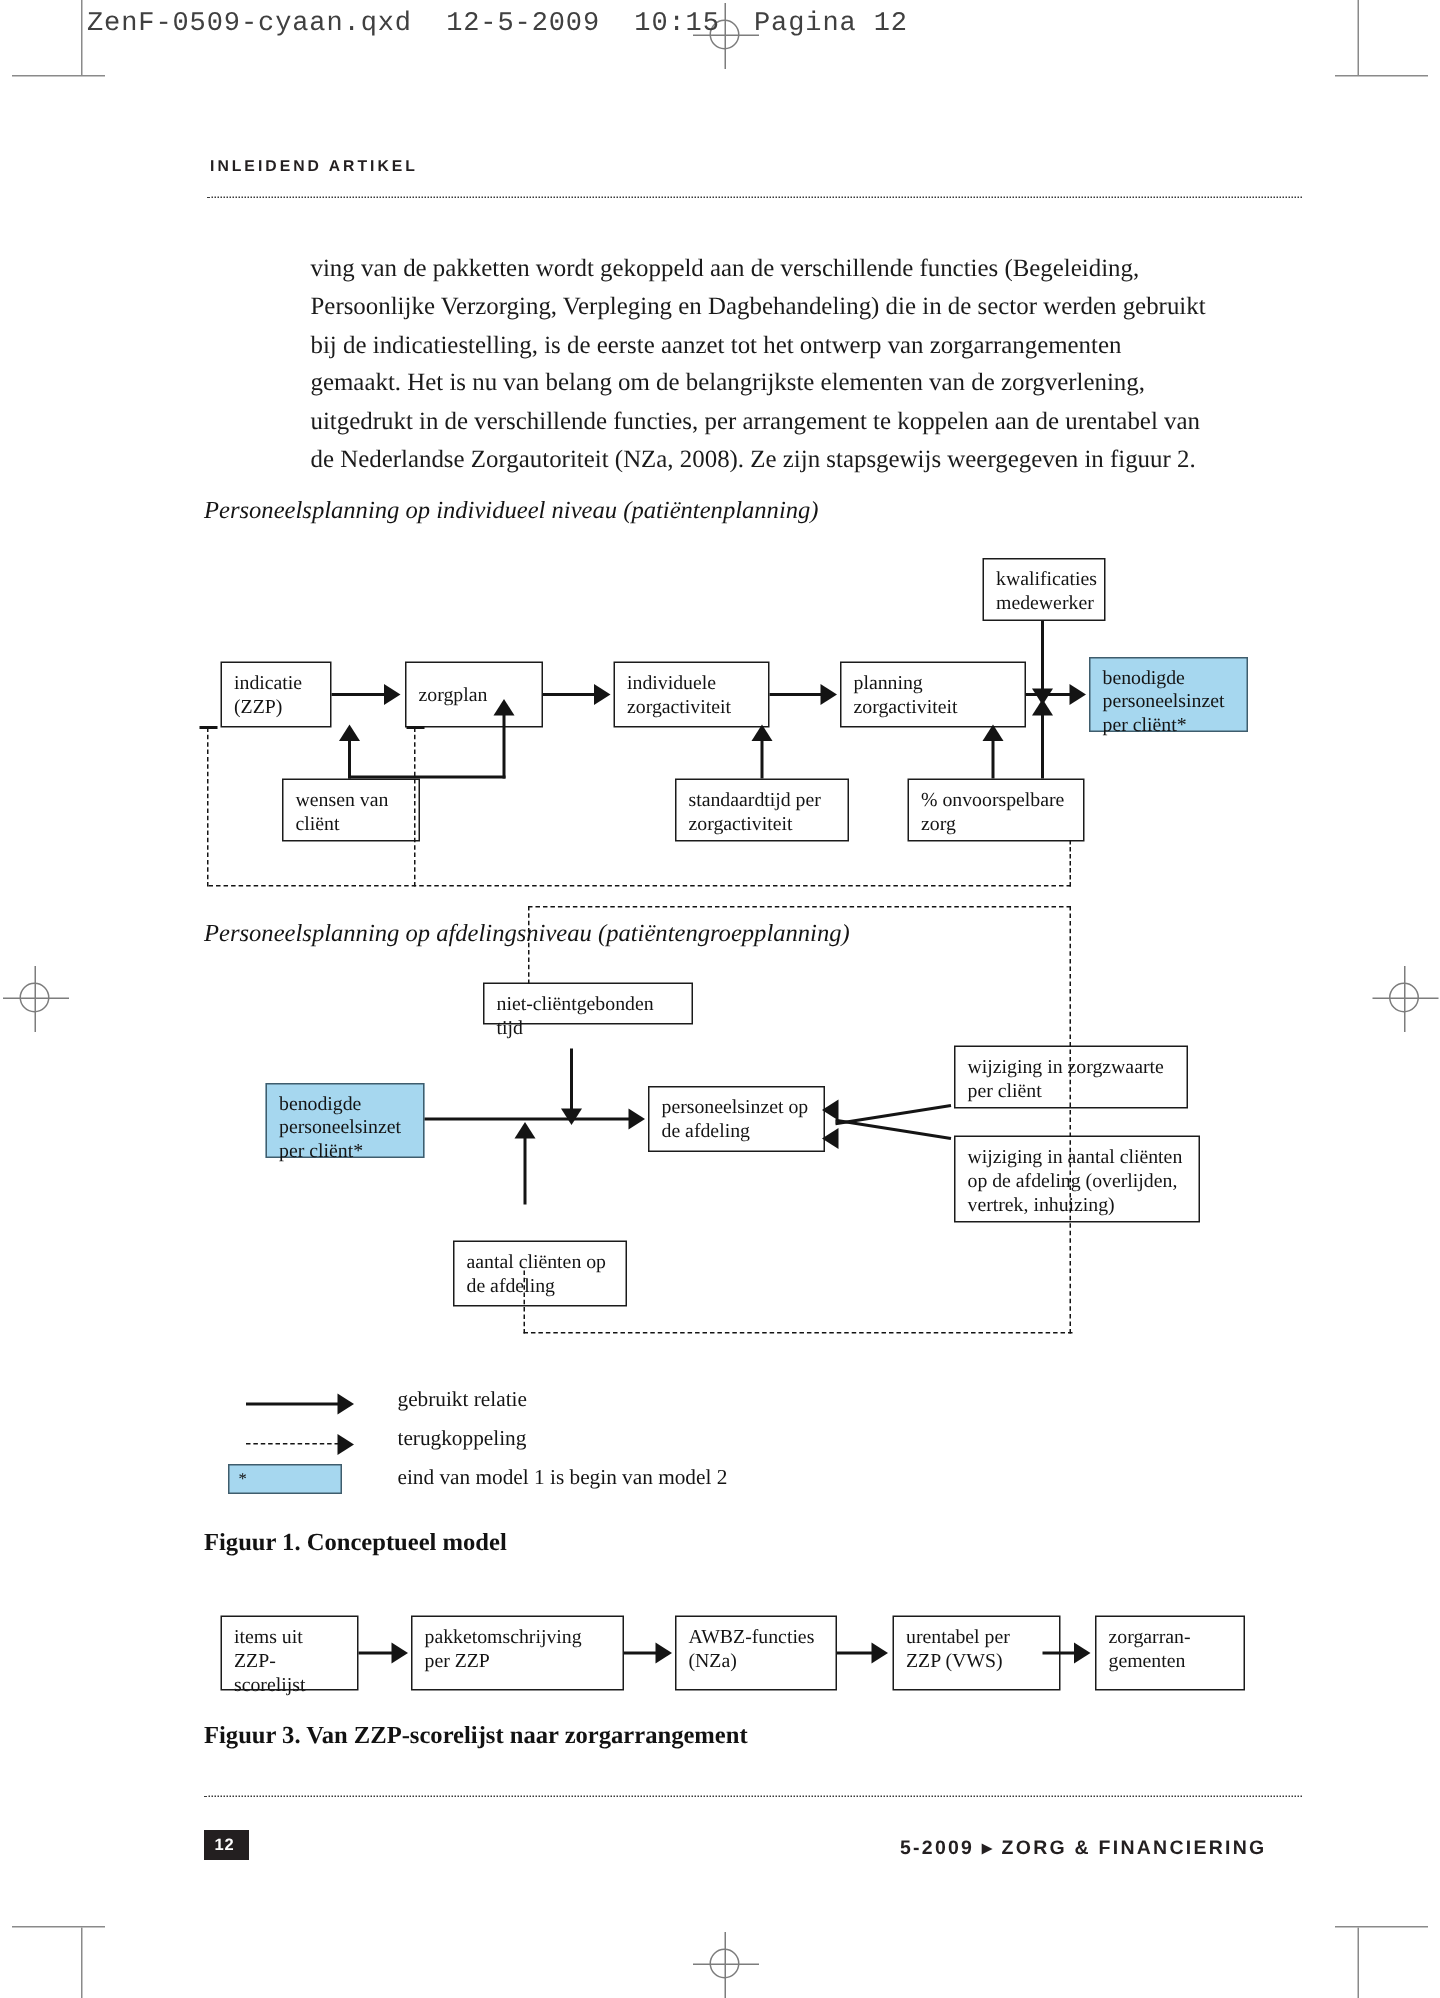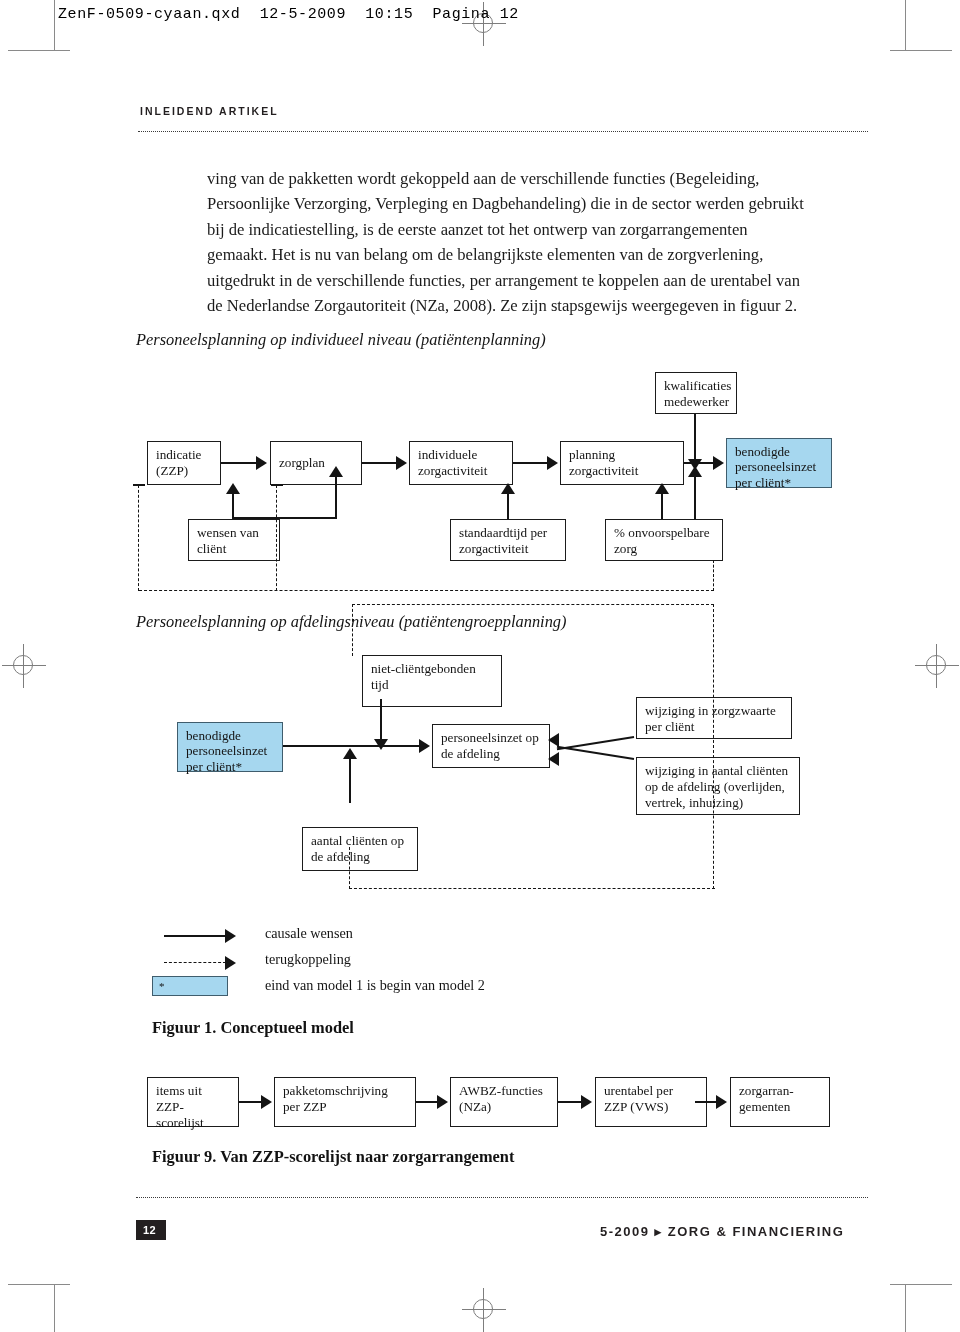--- a/index.html
+++ b/index.html
@@ -10,32 +10,32 @@
   
   .crop-line{position:absolute;background:#8a8a8a;}
   .regmark{position:absolute;width:44px;height:44px;}
   .regmark .circ{position:absolute;left:11px;top:11px;width:20px;height:20px;
       border:1px solid #7d7d7d;border-radius:50%;box-sizing:border-box;}
   .regmark .vl{position:absolute;left:21px;top:0;width:1px;height:44px;background:#7d7d7d;}
   .regmark .hl{position:absolute;top:21px;left:0;height:1px;width:44px;background:#7d7d7d;}
 
   
   .slug{position:absolute;left:58px;top:6px;font-family:"Liberation Mono",monospace;
-        font-size:15px;letter-spacing:0.6px;color:#000000;white-space:pre;}
+        font-size:18px;letter-spacing:0.6px;color:#404040;white-space:pre;}
 
   
   .runhead{position:absolute;left:140px;top:105px;font-family:"Liberation Sans",sans-serif;
       font-size:10.5px;font-weight:600;letter-spacing:2.0px;color:#231f20;}
   .dotrule{position:absolute;height:0;border-top:1.6px dotted #3a3a3a;}
 
   
   .body-col{position:absolute;left:207px;top:166px;width:600px;
       font-size:16.6px;line-height:25.4px;text-align:left;color:#1b1b1b;}
   .figtitle{position:absolute;font-style:italic;font-size:16.4px;color:#151515;}
-  .figcap{position:absolute;font-weight:bold;font-size:16.4px;color:#121212;margin-left:16px;}
+  .figcap{position:absolute;font-weight:bold;font-size:16.4px;color:#121212;}
 
   
   .box{position:absolute;box-sizing:border-box;border:1.6px solid #1b1b1b;
        background:#fff;font-size:13.2px;line-height:16.2px;
        padding:5px 7px 4px 8px;color:#141414;}
   .box.blue{background:#a6d7ef;border-color:#3f5d6d;}
 
   
   .ln{position:absolute;background:#141414;}
   .hln{height:1.9px;}
@@ -168,21 +168,21 @@
   <div class="abs" style="left:276px;top:485px;width:0;height:106px;border-left:1.9px dashed #141414;"></div>
   <div class="abs" style="left:713px;top:560px;width:0;height:31px;border-left:1.9px dashed #141414;"></div>
   <div class="ln hln" style="left:133px;top:484px;width:12px;"></div>
   <div class="ln hln" style="left:271px;top:484px;width:12px;"></div>
 </div>
 
 <div class="figtitle" style="left:136px;top:612px;">Personeelsplanning op afdelingsniveau (patiëntengroepplanning)</div>
 
 <div>
 
-  <div class="box" style="left:322px;top:655px;width:140px;height:52px;white-space:pre-line;margin-left:40px;">niet-cliëntgebonden
+  <div class="box" style="left:322px;top:655px;width:140px;height:28px;white-space:pre-line;">niet-cliëntgebonden
 tijd</div>
 
   <div class="box blue" style="left:177px;top:722px;width:106px;height:50px;white-space:pre-line;line-height:15.4px;">benodigde
 personeelsinzet
 per cliënt*</div>
 
   <div class="box" style="left:432px;top:724px;width:118px;height:44px;white-space:pre-line;">personeelsinzet op
 de afdeling</div>
 
   <div class="box" style="left:302px;top:803px;width:116px;height:44px;white-space:pre-line;margin-top:24px;">aantal cliënten op
@@ -212,21 +212,21 @@
   <div class="abs" style="left:349px;top:847px;width:0;height:42px;border-left:1.9px dashed #141414;"></div>
   <div class="dotdash-h" style="left:349px;top:888px;width:366px;"></div>
   <div class="abs" style="left:713px;top:604px;width:0;height:285px;border-left:1.9px dashed #141414;"></div>
   <div class="dotdash-h" style="left:352px;top:604px;width:362px;"></div>
   <div class="abs" style="left:352px;top:604px;width:0;height:52px;border-left:1.9px dashed #141414;"></div>
 </div>
 
 <div>
   <div class="ln hln" style="left:164px;top:935px;width:62px;"></div>
   <div class="arr arr-r" style="left:225px;top:929px;"></div>
-  <div class="leg-label" style="left:265px;top:925px;">causale wensen</div>
+  <div class="leg-label" style="left:265px;top:925px;">gebruikt relatie</div>
 
   <div class="dotdash-h" style="left:164px;top:962px;width:62px;"></div>
   <div class="arr arr-r" style="left:225px;top:956px;"></div>
   <div class="leg-label" style="left:265px;top:951px;">terugkoppeling</div>
 
   <div class="leg-swatch" style="left:152px;top:976px;">*</div>
   <div class="leg-label" style="left:265px;top:977px;">eind van model 1 is begin van model 2</div>
 </div>
 
 <div class="figcap" style="left:136px;top:1018px;">Figuur 1. Conceptueel model</div>
@@ -246,17 +246,17 @@
   <div class="ln hln" style="left:239px;top:1101px;width:24px;"></div>
   <div class="arr arr-r" style="left:261px;top:1095px;"></div>
   <div class="ln hln" style="left:416px;top:1101px;width:22px;"></div>
   <div class="arr arr-r" style="left:437px;top:1095px;"></div>
   <div class="ln hln" style="left:558px;top:1101px;width:24px;"></div>
   <div class="arr arr-r" style="left:581px;top:1095px;"></div>
   <div class="ln hln" style="left:695px;top:1101px;width:22px;"></div>
   <div class="arr arr-r" style="left:716px;top:1095px;"></div>
 </div>
 
-<div class="figcap" style="left:136px;top:1147px;">Figuur 9. Van ZZP-scorelijst naar zorgarrangement</div>
+<div class="figcap" style="left:136px;top:1147px;">Figuur 3. Van ZZP-scorelijst naar zorgarrangement</div>
 
 <div class="dotrule" style="left:136px;top:1197px;width:732px;"></div>
 <div class="pagebox" style="left:136px;top:1220px;">12</div>
 <div class="folio" style="left:600px;top:1224px;text-align:right;">5-2009 ▸ ZORG &amp; FINANCIERING</div>
 
 </body></html>

